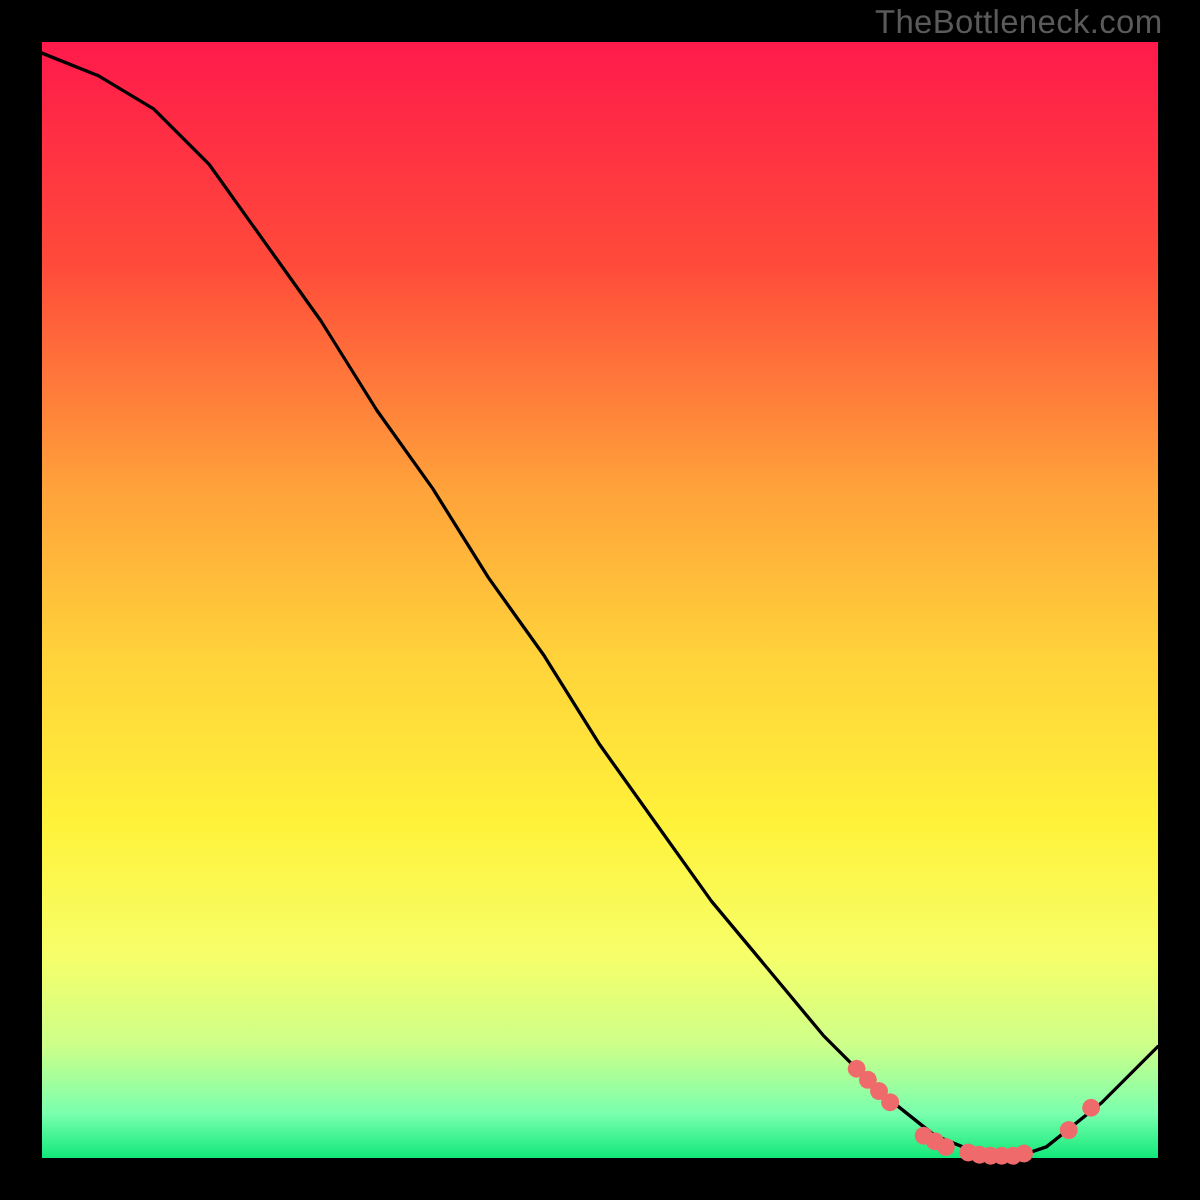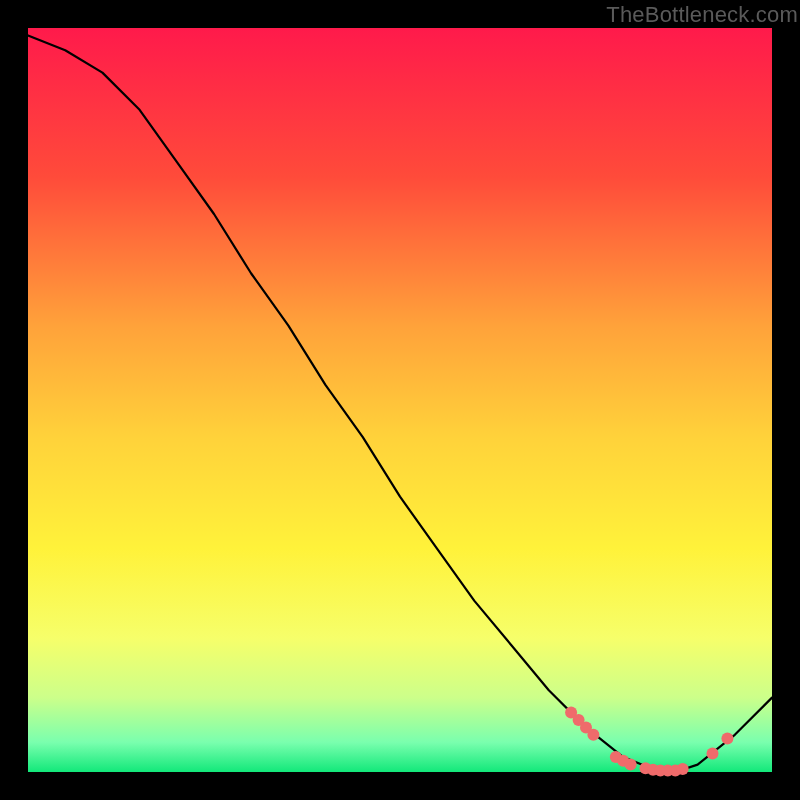--- a/index.html
+++ b/index.html
@@ -13,21 +13,21 @@
   }
   .frame {
     position: relative;
     width: 800px;
     height: 800px;
     background: #000;
   }
   .watermark {
     position: absolute;
     top: 2px;
-    right: 2px;
+    right: 25px;
     color: #5a5a5a;
     font-size: 22px;
     font-weight: 500;
     letter-spacing: 0.2px;
   }
   svg {
     display: block;
   }
 </style>
 </head>

